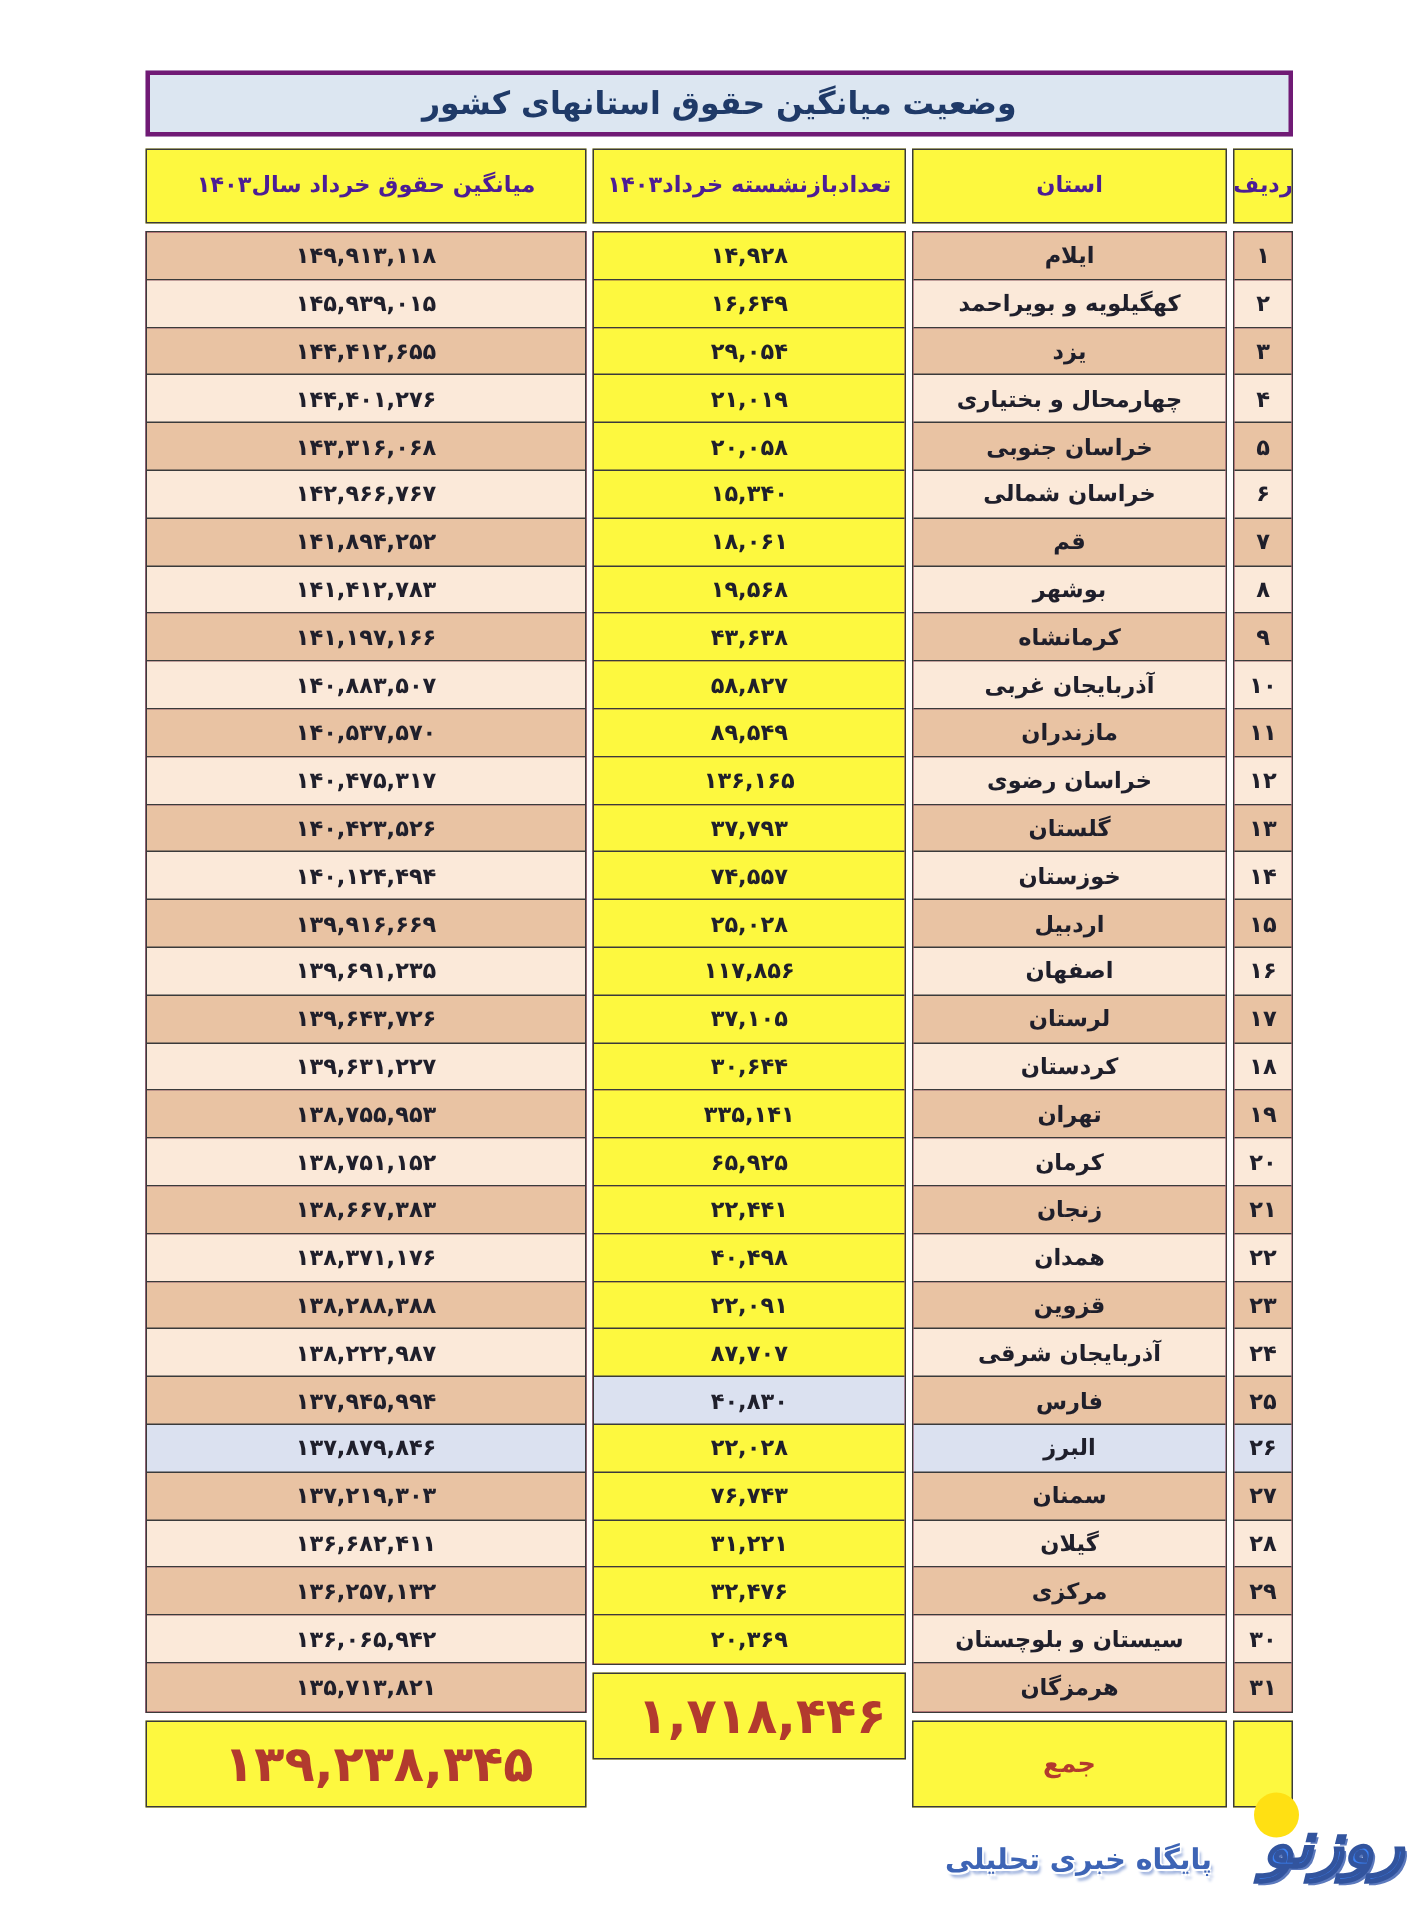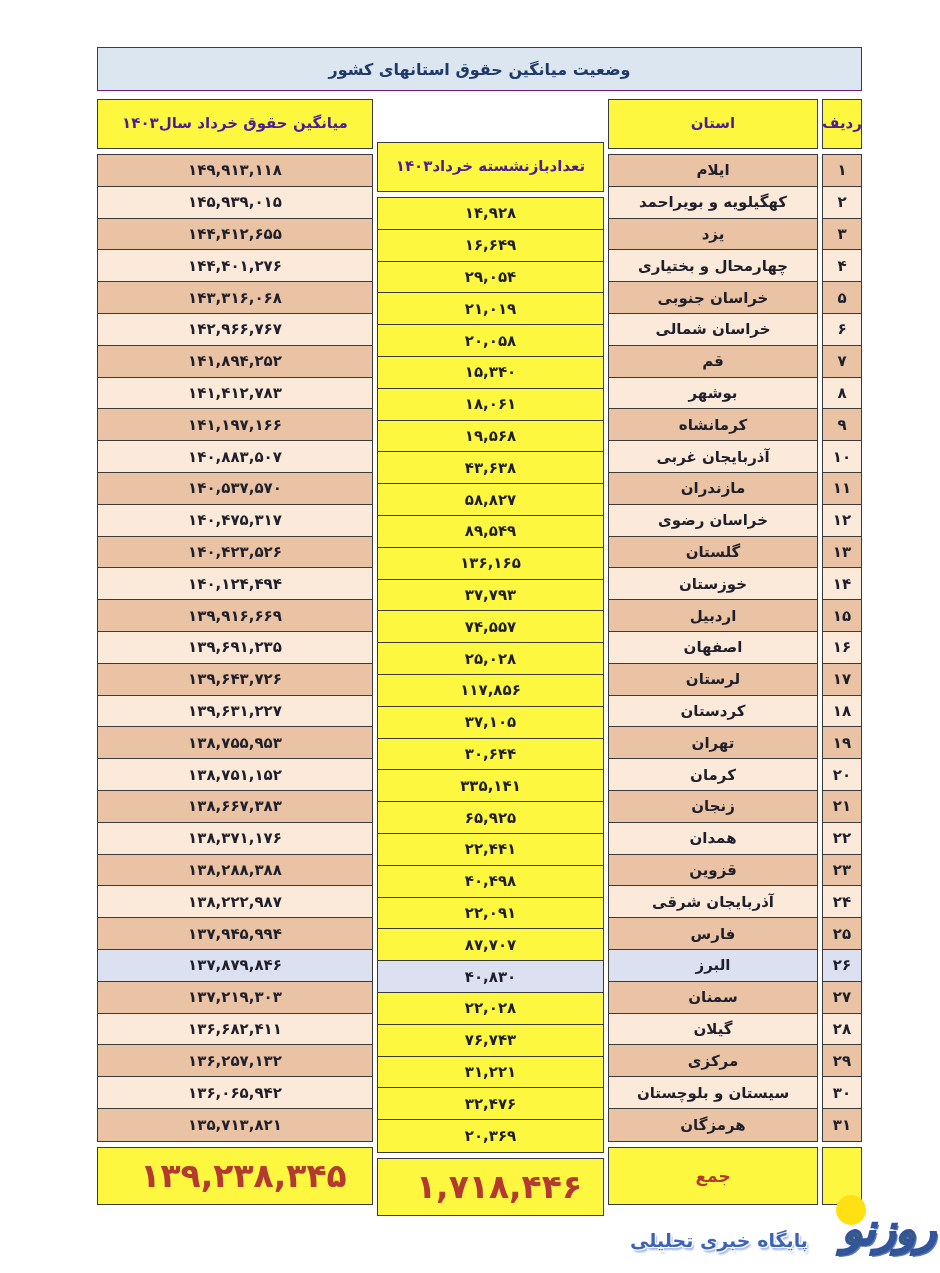--- a/index.html
+++ b/index.html
@@ -5,31 +5,31 @@
   html,body { margin:0; padding:0; }
   body {
     width:940px; height:1273px; position:relative; overflow:hidden;
     background:#ffffff;
     font-family:"DejaVu Sans", sans-serif;
   }
   .table-area { position:absolute; left:97px; top:47px; width:765px; }
 
   .title-bar {
     height:44px; box-sizing:border-box;
-    background:#dce6f1; border:1px solid #701a75;
-    display:flex; align-items:center; justify-content:center;
-    color:#1f3a68; font-weight:bold; font-size:16px;
+    background:#dce6f1; border:3px solid #701a75;
+    display:flex; align-items:center; justify-content:center;
+    color:#1f3a68; font-weight:bold; font-size:21px;
     margin-bottom:8px;
   }
 
   .cols { display:flex; gap:4px; }
   .col  { display:flex; flex-direction:column; min-width:0; }
   .col-no   { width:40px; }
   .col-prov { width:210px; }
-  .col-ret  { width:227px;margin-top:43px; }
+  .col-ret  { width:209px; }
   .col-sal  { flex:1; }
 
   .hcell {
     height:50px; box-sizing:border-box; margin-bottom:5px;
     border:1.6px solid #3a3a3a; background:#fdf83f;
     color:#4c1d95; font-weight:bold; font-size:15px;
     display:flex; align-items:center; justify-content:center;
     text-align:center; line-height:1.15; overflow:hidden; white-space:nowrap;
   }
   .col-sal .hcell, .col-ret .hcell { font-size:15px; }
@@ -58,21 +58,21 @@
   .total-label { color:#b23a2e; font-weight:bold; font-size:17px; }
 
   .logo { position:absolute; right:0; bottom:0; width:330px; height:80px; }
   .logo-circle {
     position:absolute; right:74px; top:2px; width:30px; height:30px;
     border-radius:50%; background:#ffe013;
   }
   .logo-name {
     position:absolute; right:4px; top:12px;
     font-size:42px; font-weight:bold; font-style:italic;
-    color:#4d7c0f; -webkit-text-stroke:2px #32549e;
+    color:#3b82f6; -webkit-text-stroke:2px #32549e;
     text-shadow:2px 2px 0 #5b79bd;
   }
   .logo-tagline {
     position:absolute; right:132px; top:36px;
     font-size:19px; font-weight:bold; color:#3d64b5;
     text-shadow:-1px -1px 0 #ffffff, 1px -1px 0 #ffffff, -1px 1px 0 #ffffff,
                  1px 1px 0 #ffffff, 2px 3px 2px #9db1dd;
   }
 </style>
 </head>

